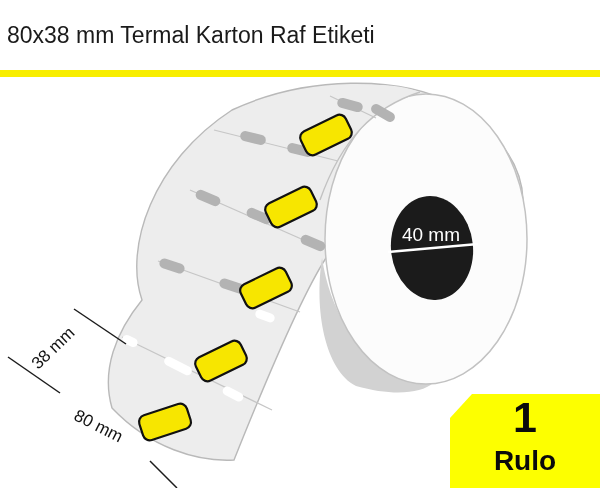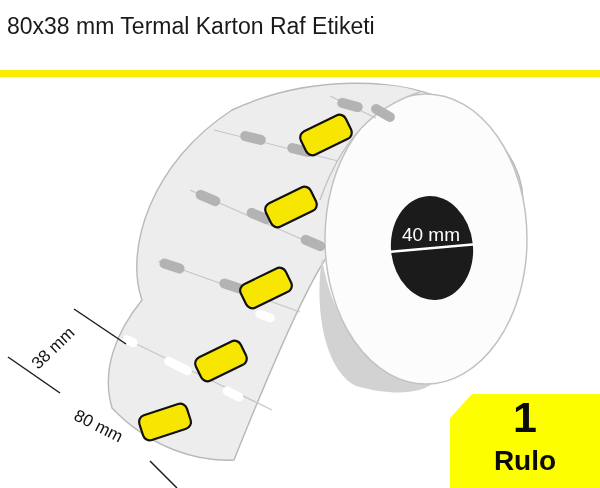--- a/index.html
+++ b/index.html
@@ -1,20 +1,20 @@
 <!DOCTYPE html>
 <html><head>
 <meta charset="utf-8">
 <style>
   html,body{margin:0;padding:0;background:#ffffff;}
   .stage{
     position:relative;width:600px;height:488px;background:#ffffff;overflow:hidden;
     font-family:"Liberation Sans","DejaVu Sans",sans-serif;
   }
-  .title-block{position:absolute;left:7px;top:11px;color:#1a1a1a;}
+  .title-block{position:absolute;left:7px;top:20px;color:#1a1a1a;}
   .title-line{font-size:23px;line-height:30px;letter-spacing:0px;white-space:nowrap;}
   .divider{position:absolute;left:0;top:70px;width:600px;height:7px;background:#f8ee00;}
   .roll-svg{position:absolute;left:0;top:0;}
   .badge{
     position:absolute;left:450px;top:394px;width:150px;height:94px;
     background:#fdff00;text-align:center;color:#0b0b0b;
     clip-path:polygon(0 24px,22px 0,100% 0,100% 100%,0 100%);
     padding-top:2px;box-sizing:border-box;
   }
   .badge-count{font-size:43px;font-weight:bold;line-height:43px;}

